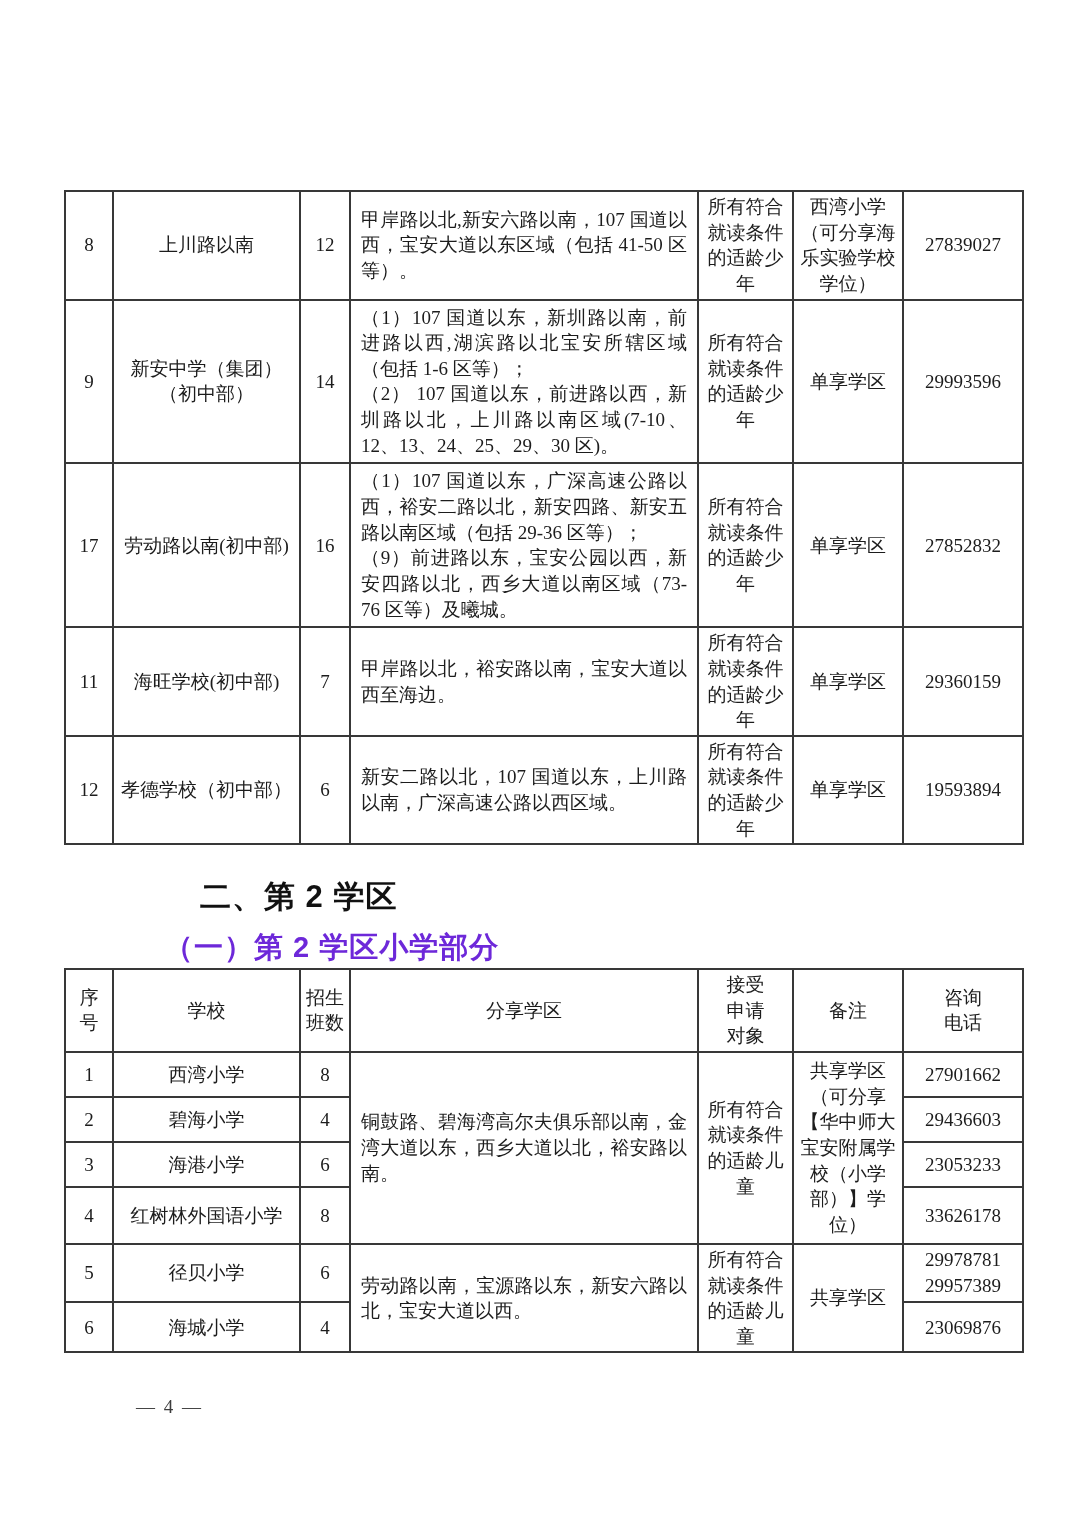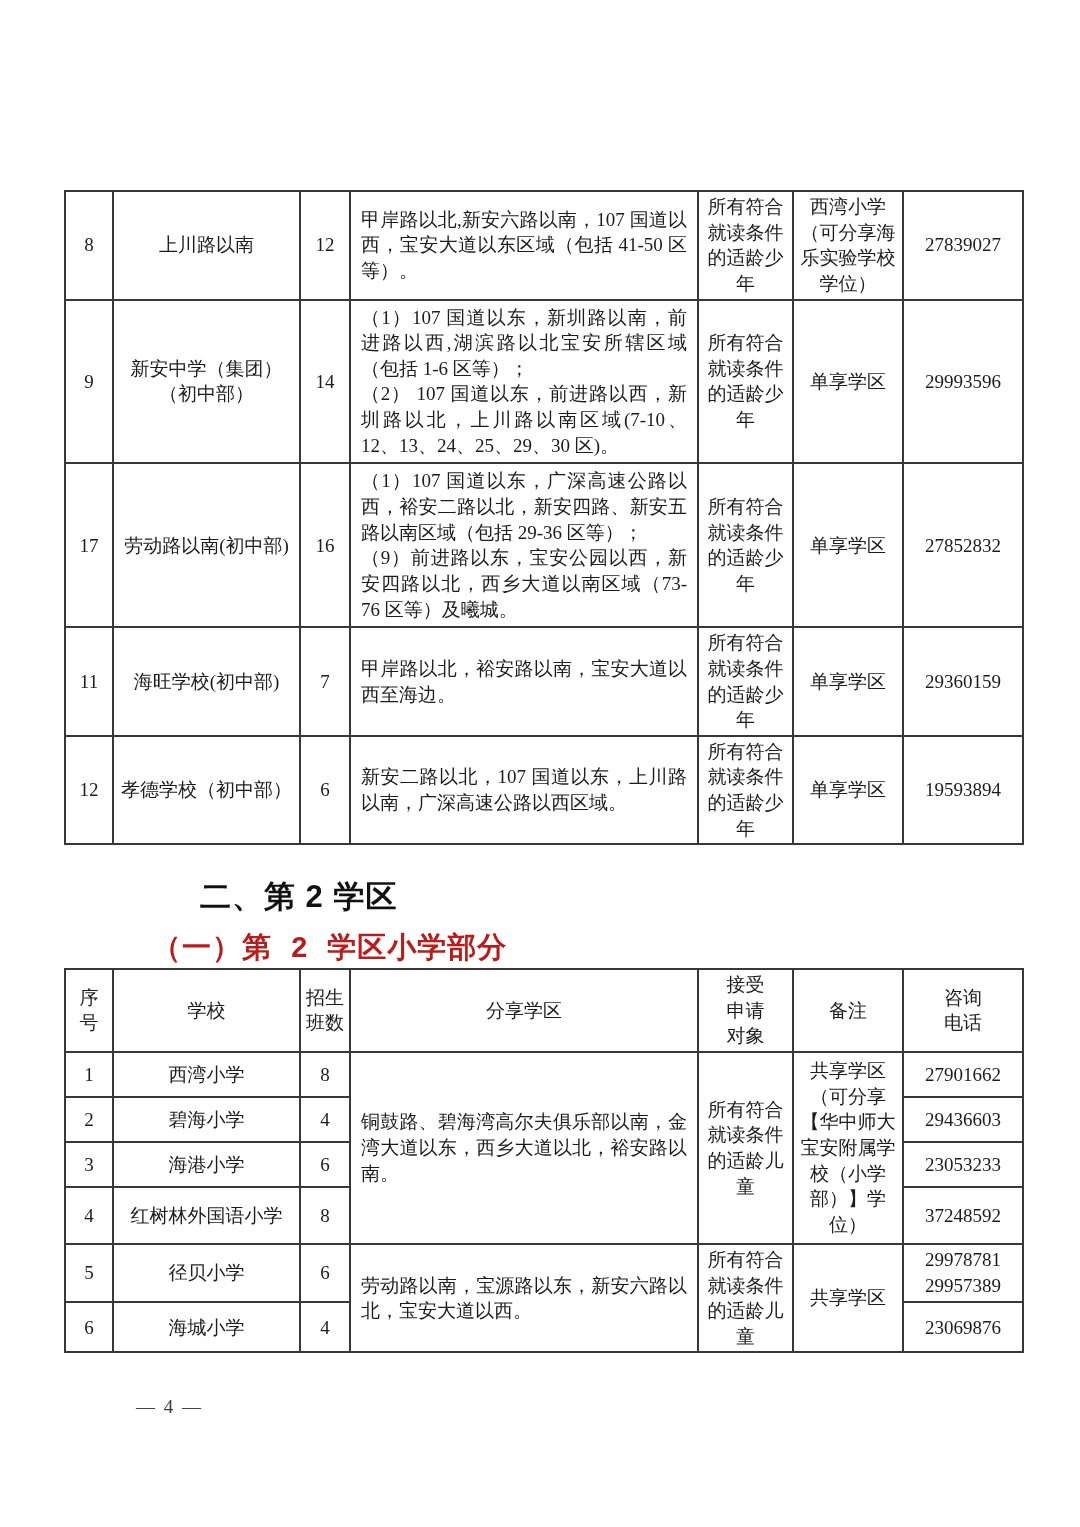--- a/index.html
+++ b/index.html
@@ -43,26 +43,26 @@
     top: 876px;
     font-family: "Liberation Sans", "DejaVu Sans", sans-serif;
     font-size: 31px;
     font-weight: 700;
     color: #111111;
     letter-spacing: 1px;
     margin-left: 48px;
   }
   .subsec-heading {
     position: absolute;
-    left: 152px;
+    left: 164px;
     top: 928px;
-    font-family: Liberation Mono, monospace;
+    font-family: Liberation Sans, sans-serif;
     font-size: 29px;
     font-weight: 600;
-    color: #b91c1c;
+    color: #6d28d9;
     letter-spacing: 1px;
   }
   .page-number {
     position: absolute;
     left: 136px;
     top: 1396px;
     font-size: 19px;
     color: #3c3c3c;
     letter-spacing: 2px;
   }
@@ -180,21 +180,21 @@
       <tr style="height:45px">
         <td>3</td>
         <td>海港小学</td>
         <td>6</td>
         <td>23053233</td>
       </tr>
       <tr style="height:57px">
         <td>4</td>
         <td>红树林外国语小学</td>
         <td>8</td>
-        <td>37248592</td>
+        <td>33626178</td>
       </tr>
       <tr style="height:58px">
         <td>5</td>
         <td>径贝小学</td>
         <td>6</td>
         <td class="range" rowspan="2">劳动路以南，宝源路以东，新安六路以北，宝安大道以西。</td>
         <td rowspan="2">所有符合就读条件的适龄儿童</td>
         <td rowspan="2">共享学区</td>
         <td>29978781
 29957389</td>

